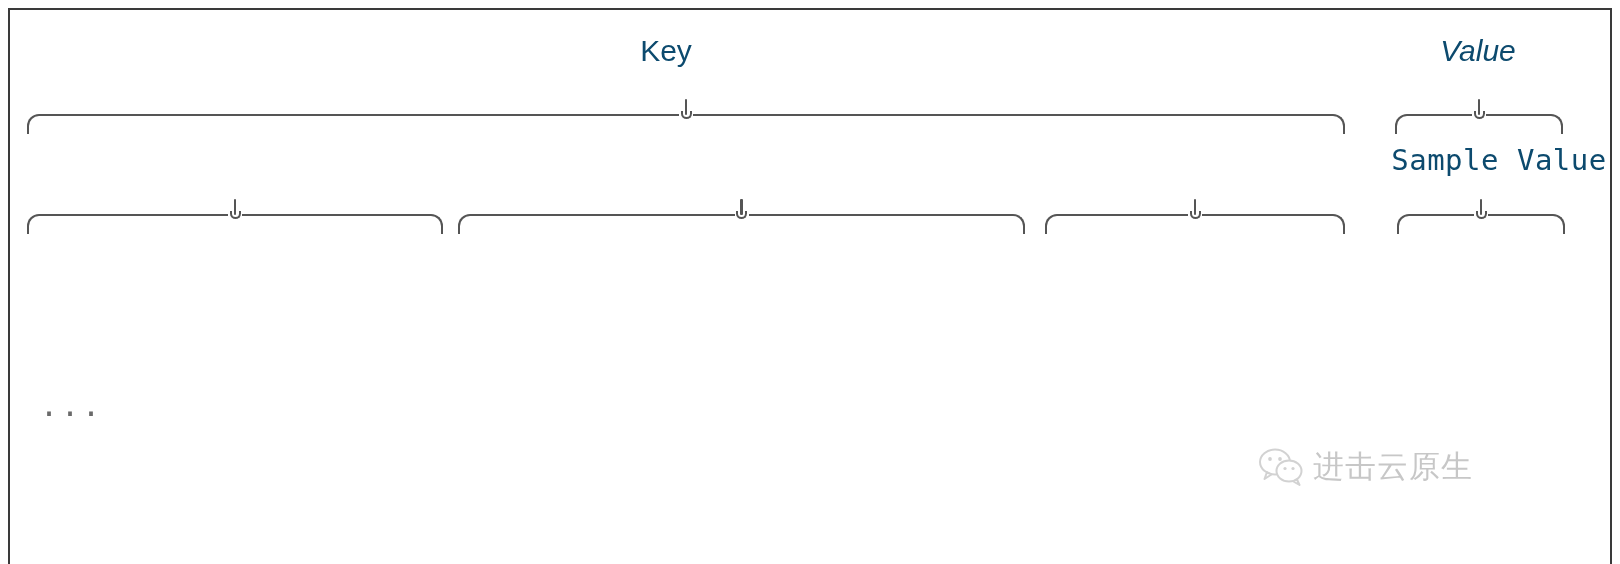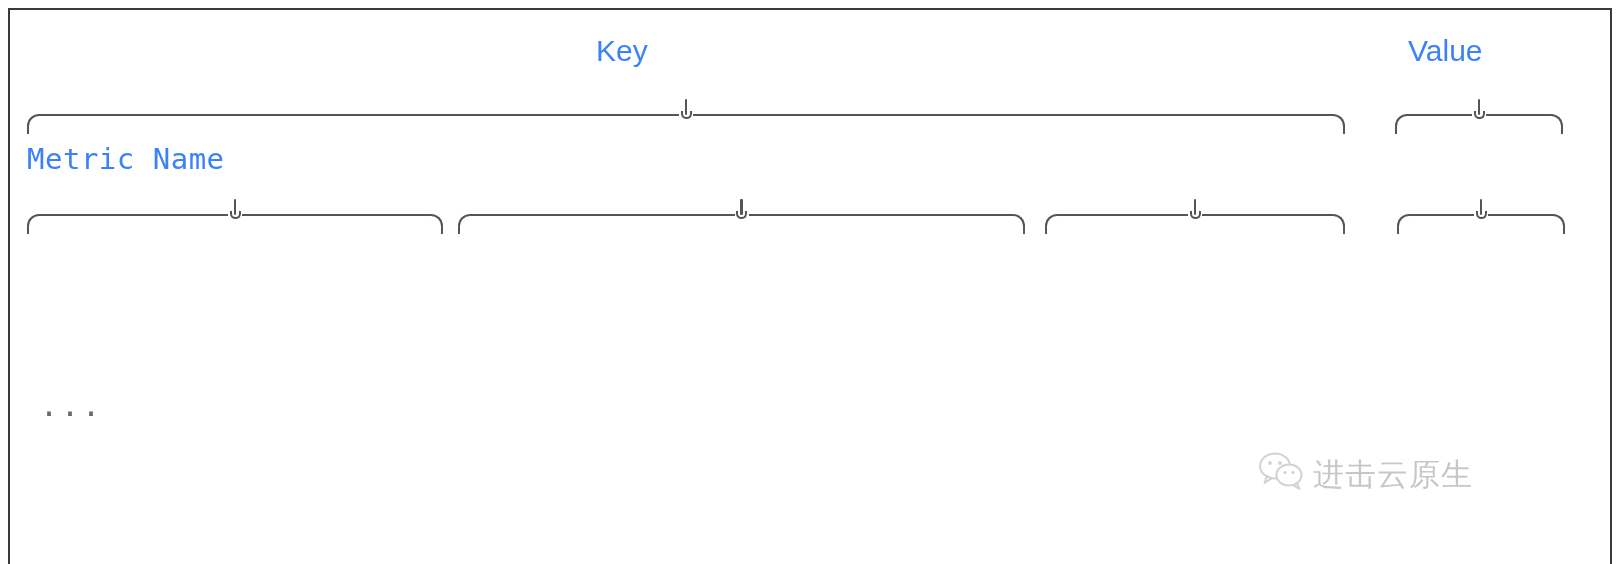--- a/index.html
+++ b/index.html
@@ -24,23 +24,23 @@
     width: 1604px;
     height: 556px;
     border: 2px solid #3a3a3a;
     border-bottom: none;
     box-sizing: border-box;
   }
 
   
   .hdr {
     position: absolute;
-    text-align: left;
+    text-align: center;
     white-space: nowrap;
-    color: #3b82f6;
+    color: #0c4a6e;
     line-height: 1;
   }
   .hdr-top {
     font-family: "Liberation Sans", sans-serif;
     font-size: 30px;
   }
   .hdr-sub {
     font-family: "DejaVu Sans Mono", monospace;
     font-size: 29px;
     letter-spacing: 0.5px;
@@ -121,52 +121,51 @@
     opacity: 0.38;
     pointer-events: none;
   }
   .wm-logo { width: 46px; height: 40px; position: relative; }
   .wm-text {
     font-family: "Liberation Sans", sans-serif;
     font-size: 31px;
     color: #6d6d6d;
     white-space: nowrap;
     letter-spacing: 1px;
-    margin-top: 8px;
   }
 </style>
 </head>
 <body>
 
 <div id="page">
 
   <div class="frame"></div>
 
   <div class="hdr hdr-top" style="left:596px; top:36px; width:140px;">Key</div>
 
-  <div class="hdr hdr-top" style="left:1408px; top:36px; width:140px;">Value</div>
+  <div class="hdr hdr-top" style="left:1408px; top:36px; width:140px;font-style:italic;">Value</div>
 
   <div class="brace" style="left:27px; top:100px; width:1318px;">
     <div class="bar"></div>
     <div class="gapmask"></div>
     <div class="nub"></div>
     <div class="nubcap"></div>
   </div>
 
   <div class="brace" style="left:1395px; top:100px; width:168px;">
     <div class="bar"></div>
     <div class="gapmask"></div>
     <div class="nub"></div>
     <div class="nubcap"></div>
   </div>
 
-  <div class="hdr hdr-sub" style="left:27px; top:145px; width:416px;">Metric Name</div>
-
-
-
+
+
+
+  <div class="hdr hdr-sub" style="left:1385px; top:146px; width:228px;">Sample Value</div>
 
   <div class="brace" style="left:27px; top:200px; width:416px;">
     <div class="bar"></div>
       <div class="gapmask"></div>
     <div class="nub"></div>
       <div class="nubcap"></div>
   </div>
 
   <div class="brace" style="left:458px; top:200px; width:567px;">
     <div class="bar"></div>

